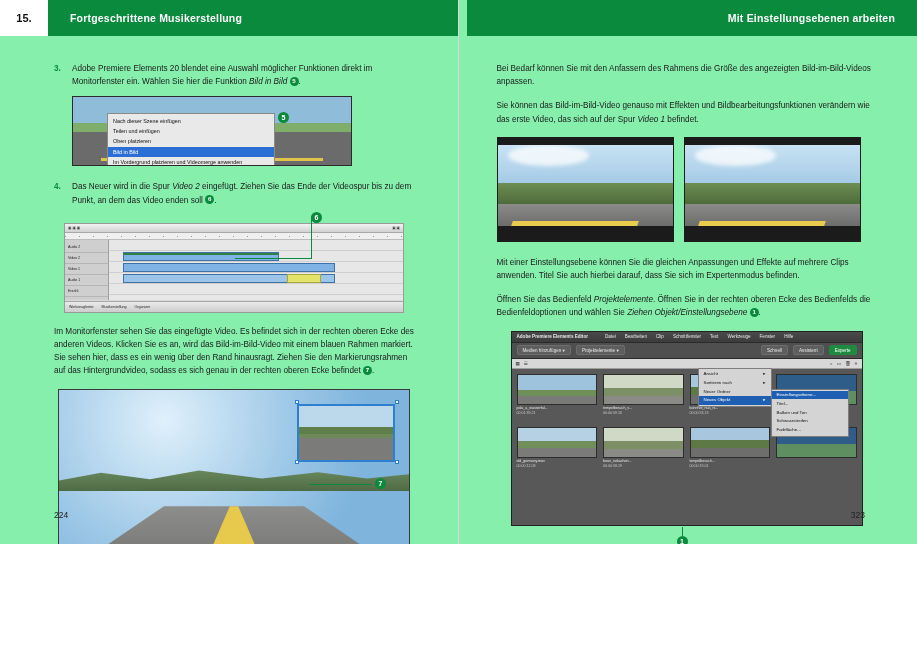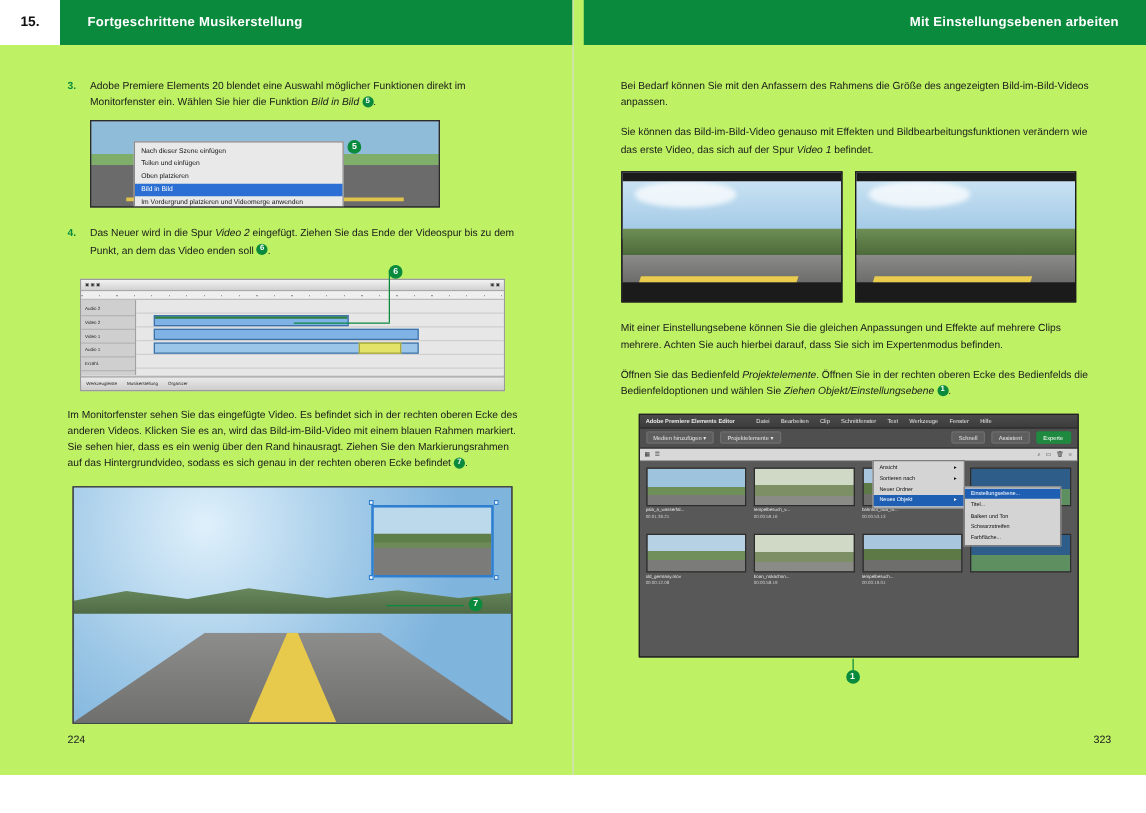--- a/index.html
+++ b/index.html
@@ -10,22 +10,22 @@
     font-family: "Liberation Sans", sans-serif;
   }
   .book {
     position: relative;
     width: 917px; height: 650px;
     display: flex;
     background: #ffffff;
   }
   .page {
     position: relative;
-    width: 458.5px; height: 620px;
-    background: #bef264;
+    width: 458.5px; height: 544px;
+    background: #86efac;
     overflow: hidden;
   }
   .page.left { border-right: 1px solid #d8d8d8; }
 
   
   .runhead {
     position: absolute; top: 0; left: 0; right: 0;
     height: 36px;
     display: flex; align-items: stretch;
   }
@@ -105,21 +105,21 @@
   .cnum.big { width: 11px; height: 11px; font-size: 7px; }
 
   
   .folio {
     position: absolute;
     bottom: 24px;
     font-size: 8.5px;
     color: #222;
   }
   .page.left .folio { left: 54px; }
-  .page.right .folio { right: 28px; }
+  .page.right .folio { right: 52px; }
 
   
 
   
   .fig-monitor {
     position: relative;
     width: 280px; height: 70px;
     margin: 4px 0 14px 18px;
     background: #4a4a4a;
     border: 1px solid #2b2b2b;
@@ -550,21 +550,21 @@
           <div class="sky"></div>
           <div class="veg"></div>
           <div class="asph"></div>
           <div class="yellow"></div>
           <div class="bar-t"></div>
           <div class="bar-b"></div>
         </div>
       </div>
 
 
-      <p class="body">Mit einer Einstellungsebene können Sie die gleichen Anpassungen und Effekte auf mehrere Clips mehrere. Achten Sie auch hierbei darauf, dass Sie sich im Expertenmodus befinden.</p>
+      <p class="body">Mit einer Einstellungsebene können Sie die gleichen Anpassungen und Effekte auf mehrere Clips anwenden. Titel Sie auch hierbei darauf, dass Sie sich im Expertenmodus befinden.</p>
 
       <p class="body">Öffnen Sie das Bedienfeld <i>Projektelemente</i>. Öffnen Sie in der rechten oberen Ecke des Bedienfelds die Bedienfeldoptionen und wählen Sie <i>Ziehen Objekt/Einstellungsebene</i> <span class="cnum">1</span>.</p>
 
       <div class="rel">
         <div class="fig-app">
 
           <div class="app-menubar">
             <span class="title">Adobe Premiere Elements Editor</span>
             <span>Datei</span>
             <span>Bearbeiten</span>

